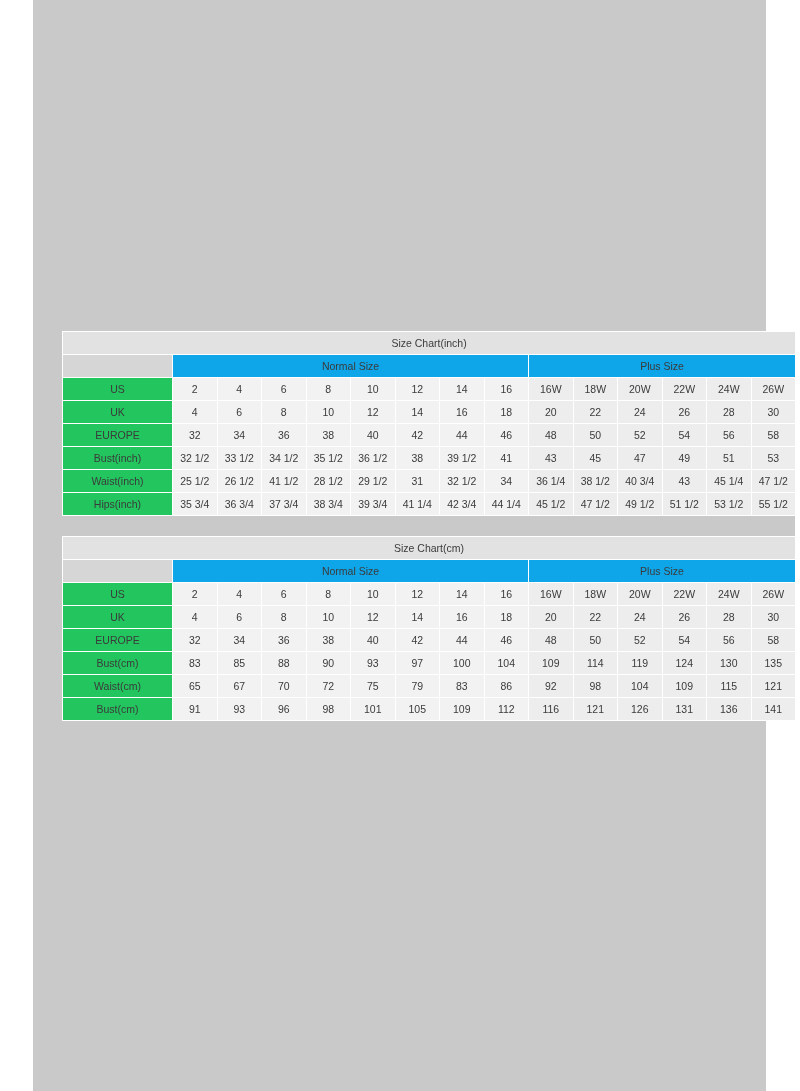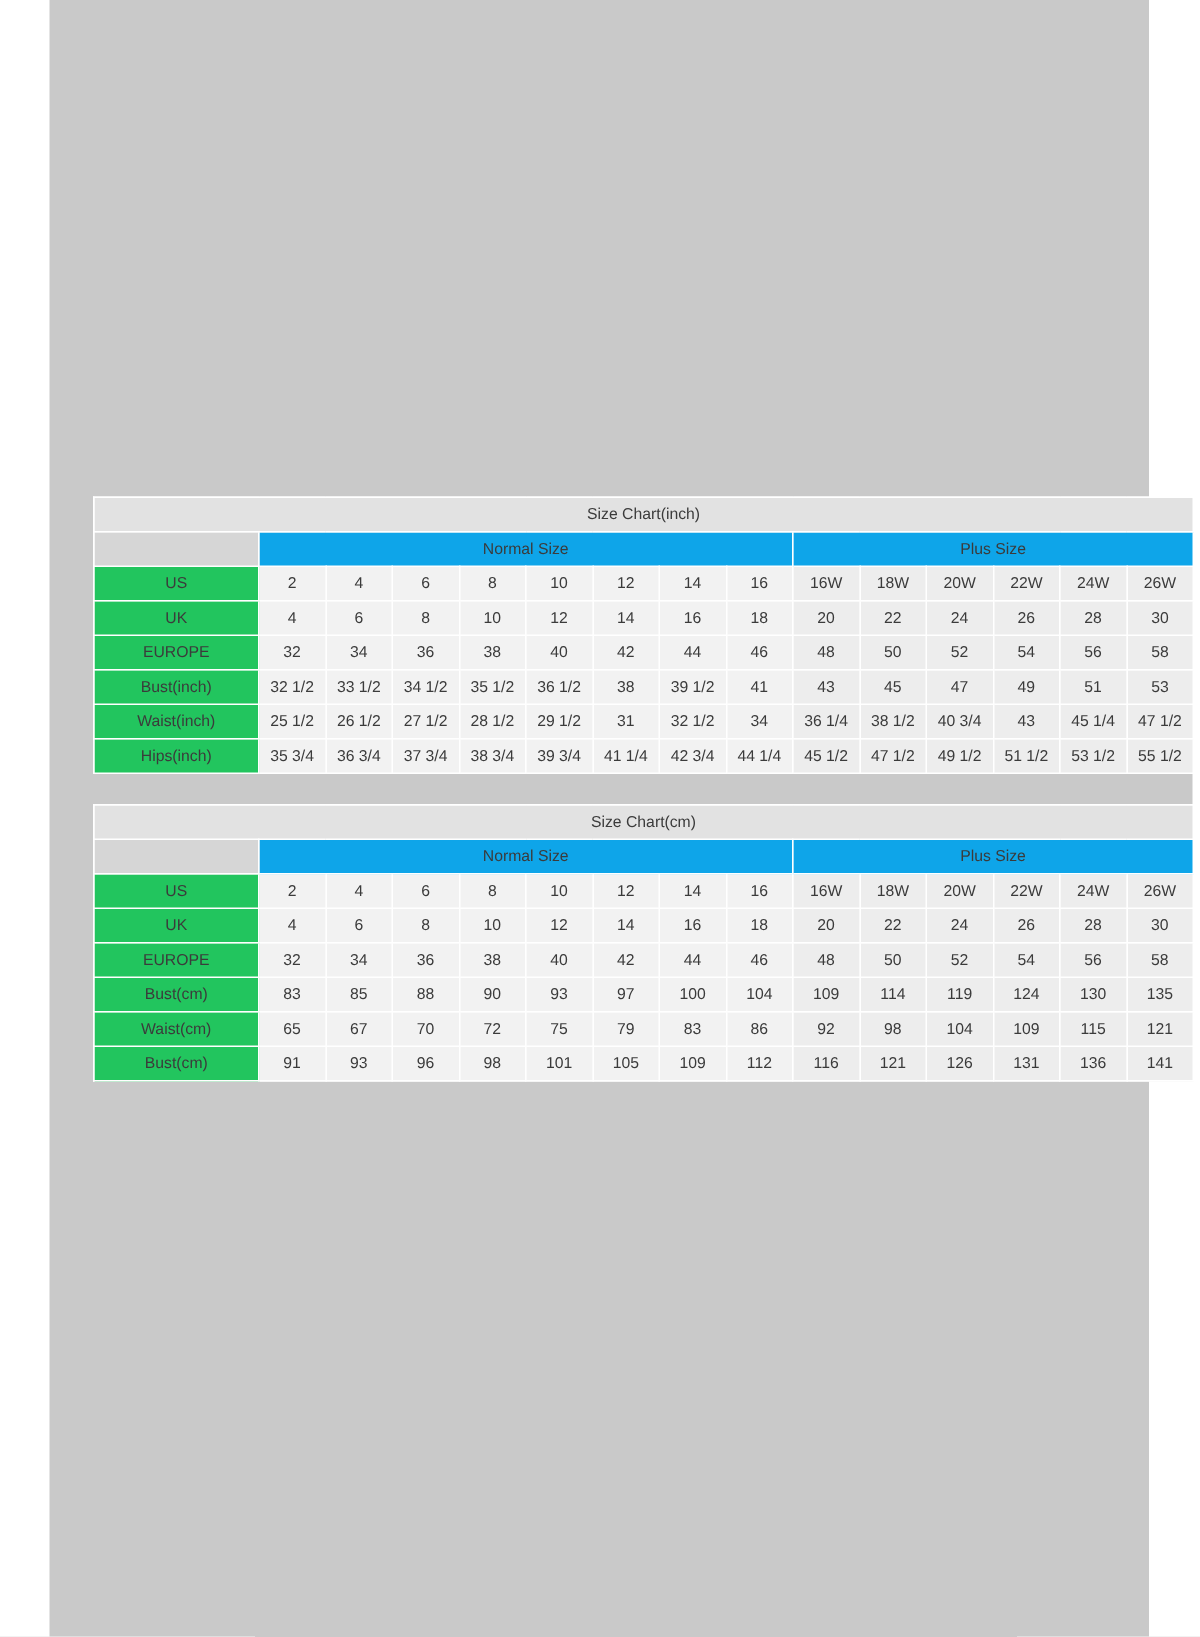--- a/index.html
+++ b/index.html
@@ -186,21 +186,21 @@
               <td class="data-cell alt">45</td>
               <td class="data-cell alt">47</td>
               <td class="data-cell alt">49</td>
               <td class="data-cell alt">51</td>
               <td class="data-cell alt">53</td>
             </tr>
             <tr>
               <td class="row-label">Waist(inch)</td>
               <td class="data-cell">25 1/2</td>
               <td class="data-cell">26 1/2</td>
-              <td class="data-cell">27 1/2</td>
+              <td class="data-cell">41 1/2</td>
               <td class="data-cell">28 1/2</td>
               <td class="data-cell">29 1/2</td>
               <td class="data-cell">31</td>
               <td class="data-cell">32 1/2</td>
               <td class="data-cell">34</td>
               <td class="data-cell alt">36 1/4</td>
               <td class="data-cell alt">38 1/2</td>
               <td class="data-cell alt">40 3/4</td>
               <td class="data-cell alt">43</td>
               <td class="data-cell alt">45 1/4</td>

